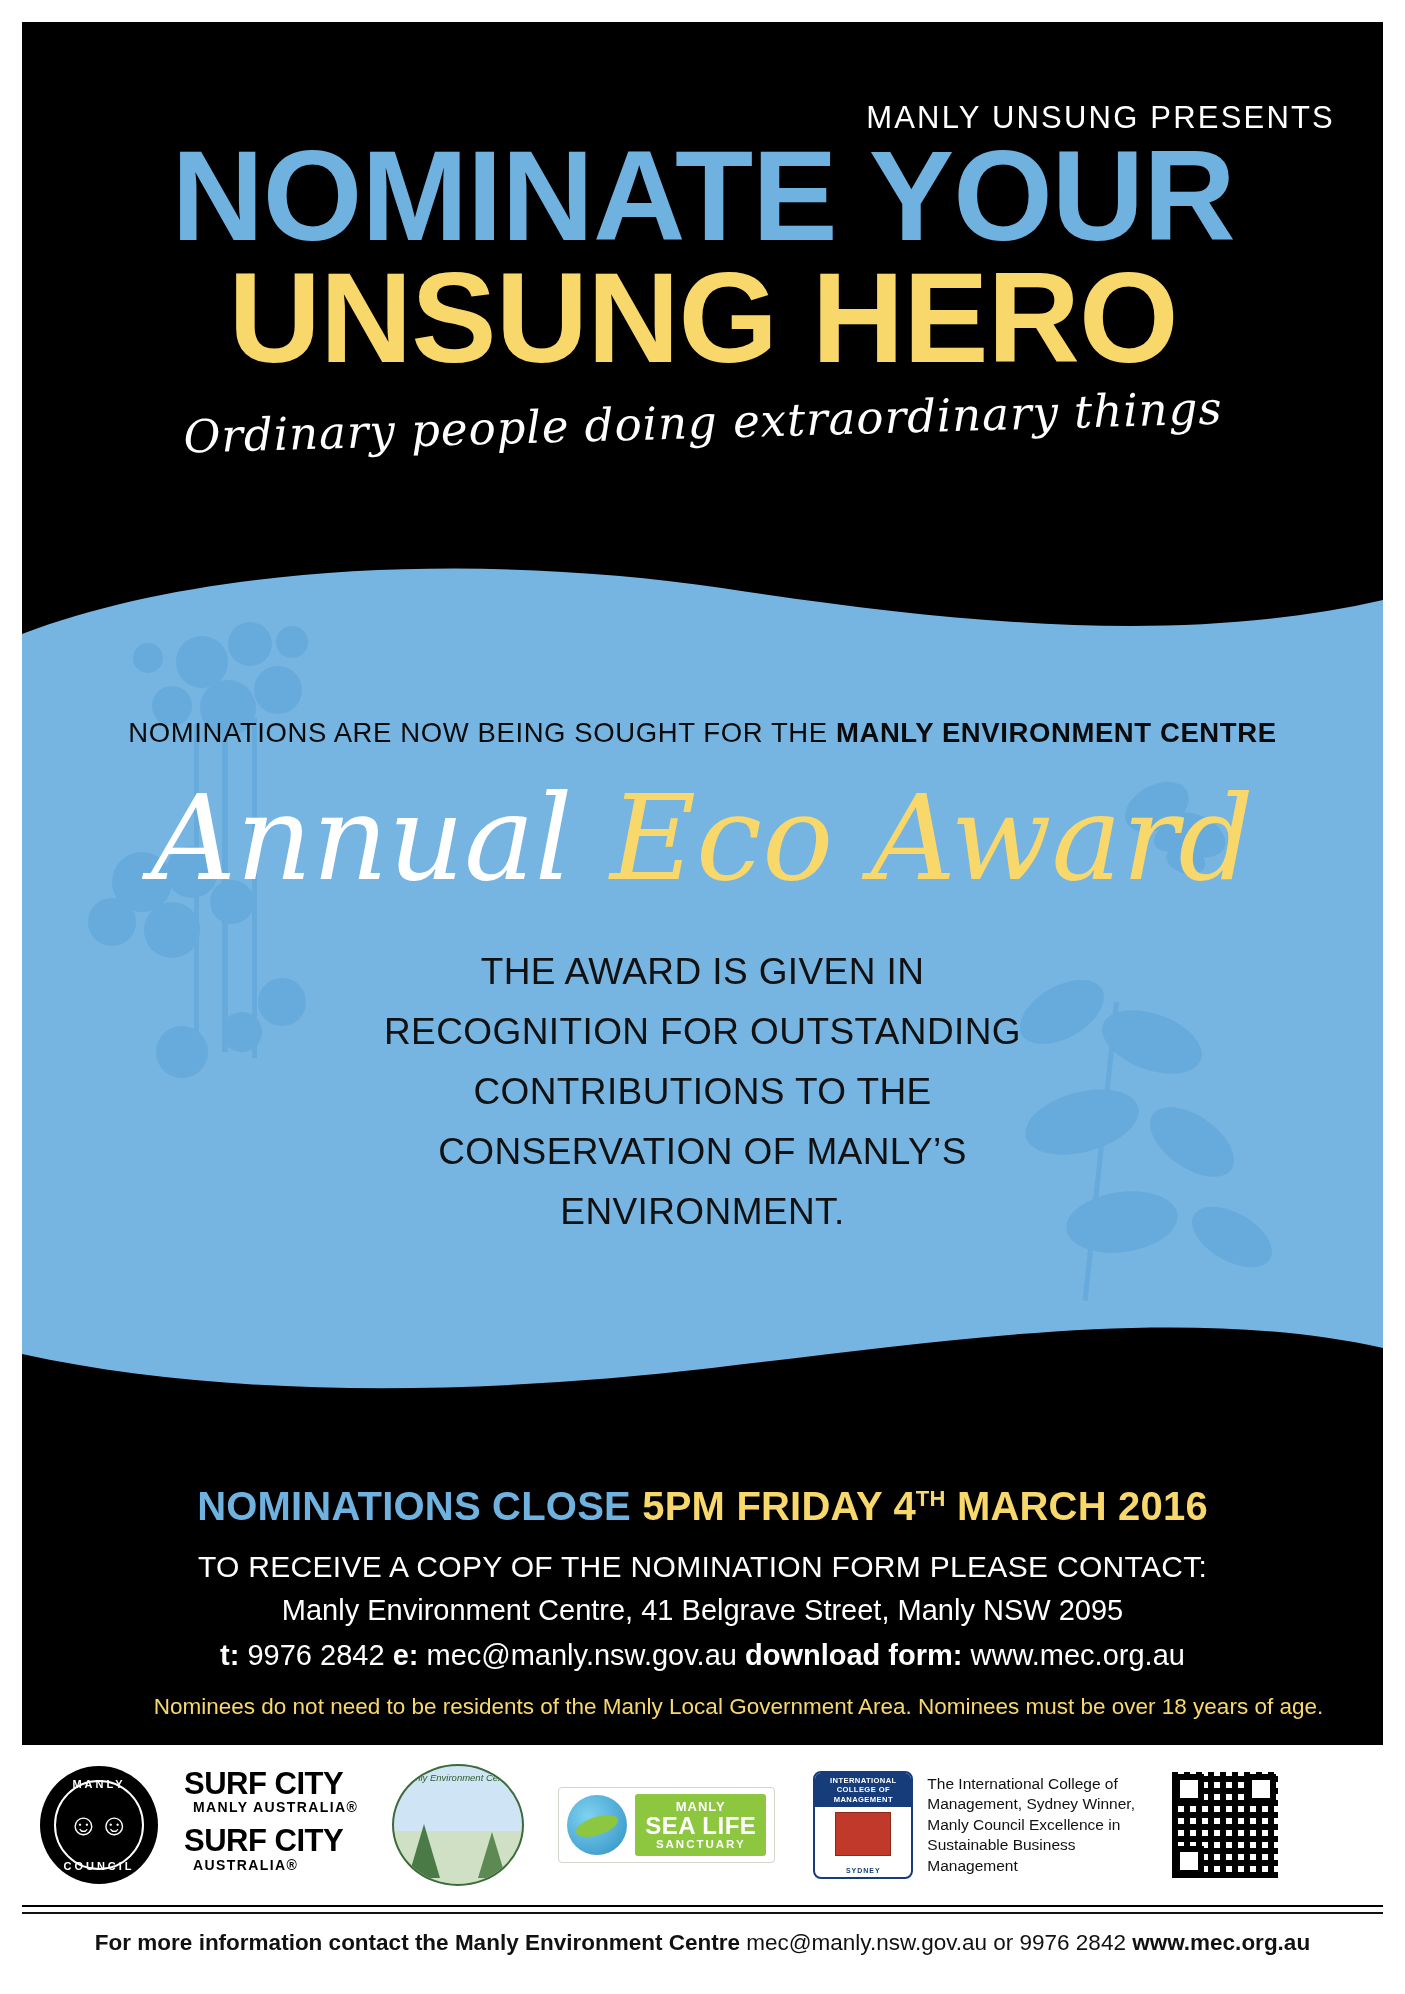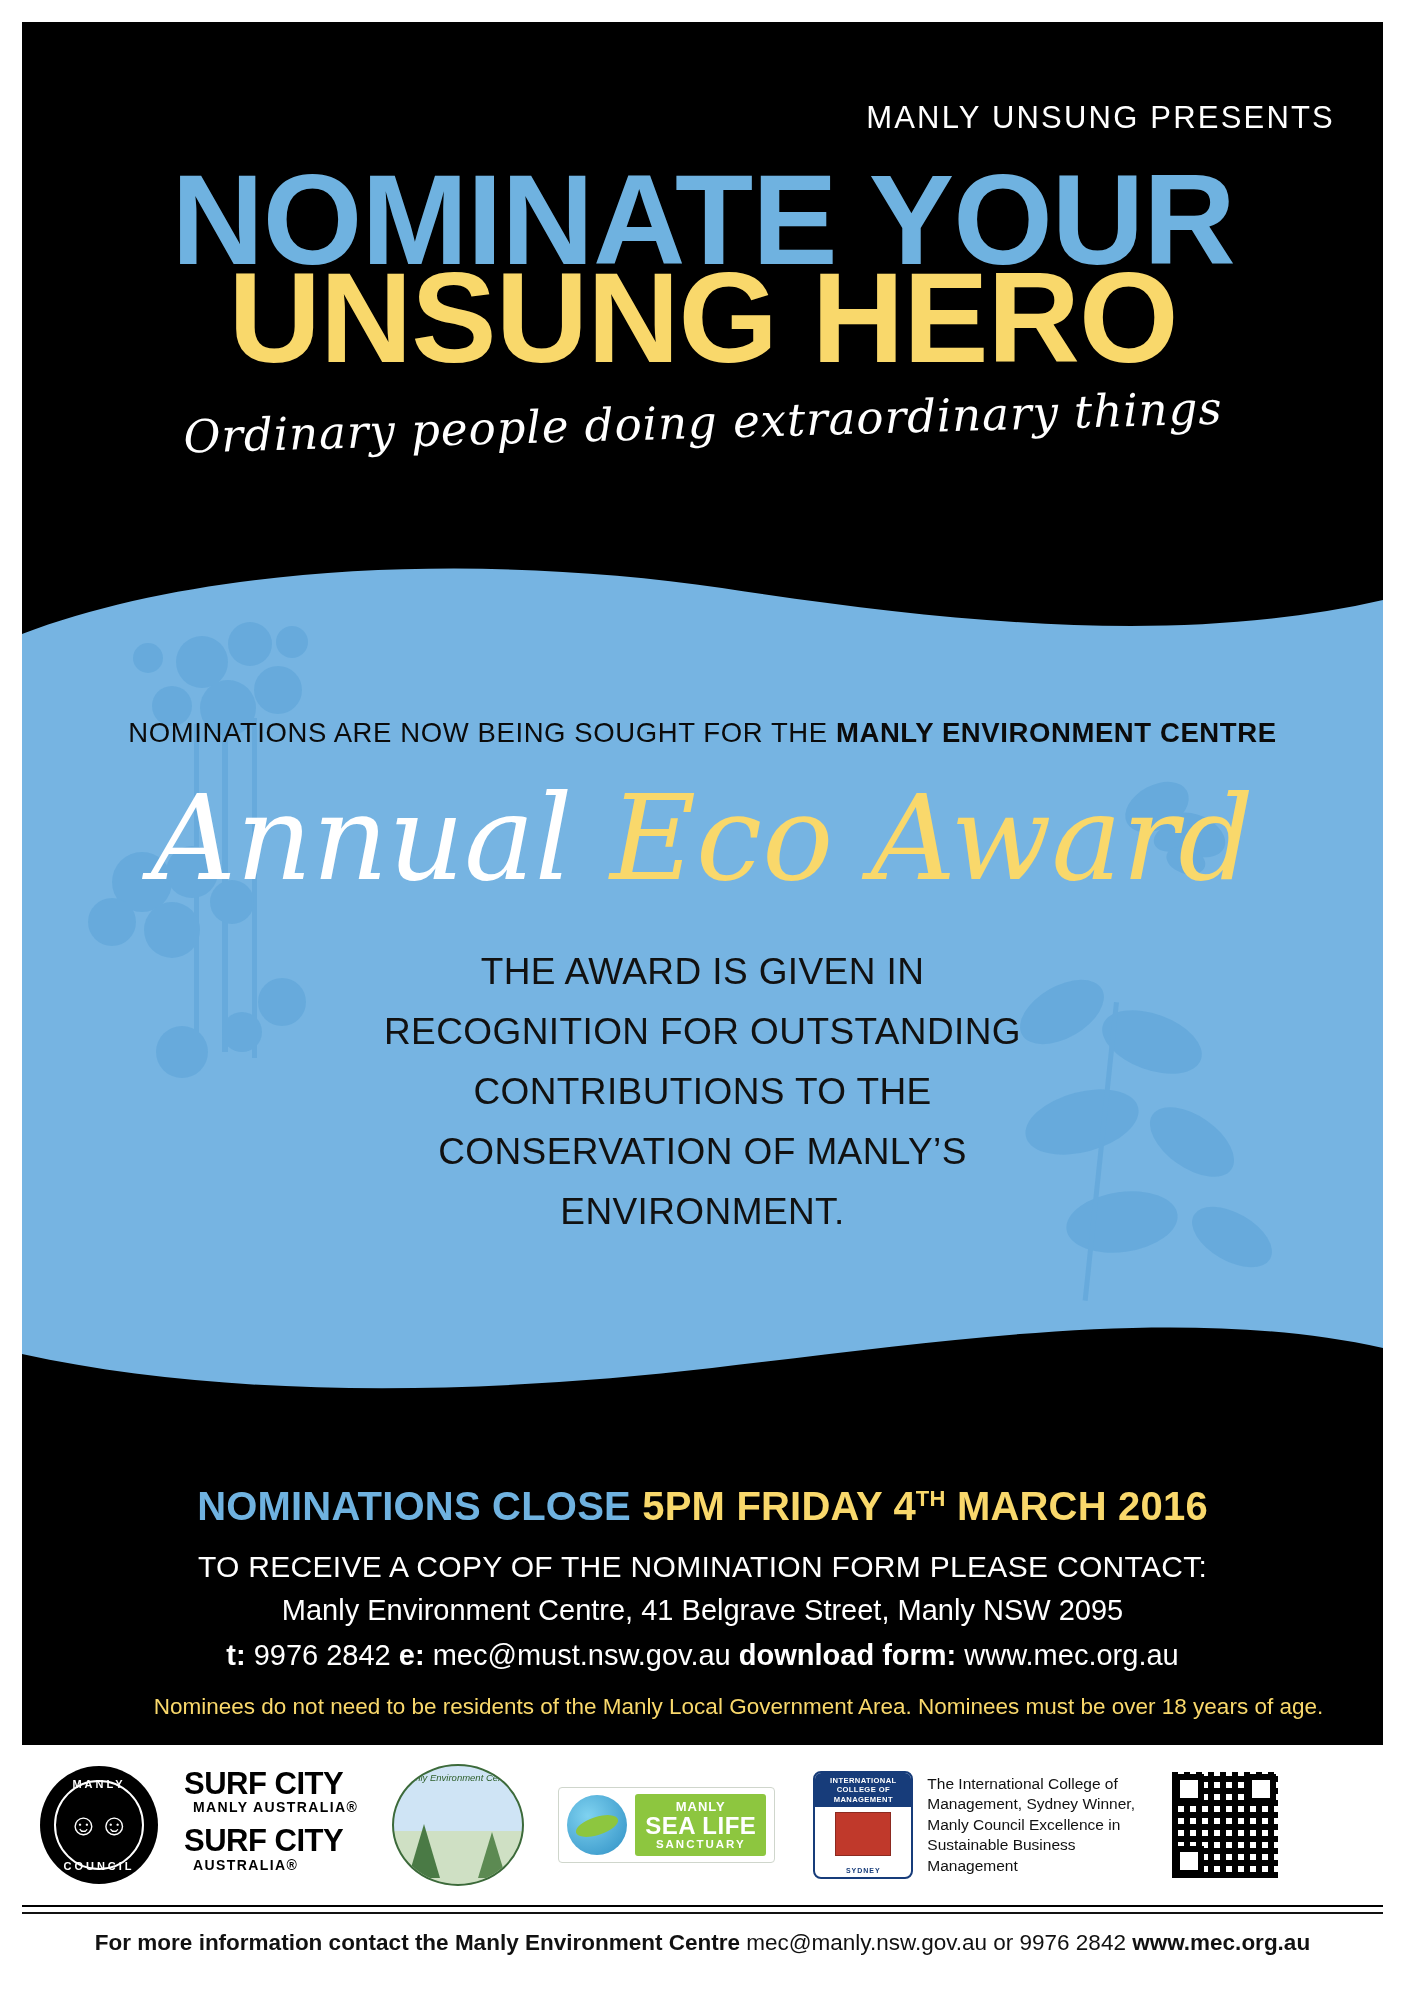--- a/index.html
+++ b/index.html
@@ -45,21 +45,20 @@
     left: 56px;
     top: 110px;
     width: 1250px;
     text-align: center;
     color: #6fb2e0;
     font-size: 128px;
     font-weight: bold;
     letter-spacing: -1px;
     line-height: 1.0;
     white-space: nowrap;
-    margin-top: 24px;
   }
   .line2 {
     position: absolute;
     left: 56px;
     top: 232px;
     width: 1250px;
     text-align: center;
     color: #f7d濃;
     font-size: 128px;
     font-weight: bold;
@@ -465,21 +464,21 @@
       </div>
     </div>
 
     <div class="close-line">
       <span class="blue">NOMINATIONS CLOSE </span><span class="yellow">5PM FRIDAY 4</span><sup class="yellow">TH</sup><span class="yellow"> MARCH 2016</span>
     </div>
 
     <div class="contact1">TO RECEIVE A COPY OF THE NOMINATION FORM PLEASE CONTACT:</div>
     <div class="contact2">Manly Environment Centre, 41 Belgrave Street, Manly NSW 2095</div>
     <div class="contact3">
-      <b>t:</b><span> 9976 2842   </span><b>e:</b><span> mec@must.nsw.gov.au   </span><b>download form:</b><span> www.mec.org.au</span>
+      <b>t:</b><span> 9976 2842   </span><b>e:</b><span> mec@manly.nsw.gov.au   </span><b>download form:</b><span> www.mec.org.au</span>
     </div>
     <div class="note">Nominees do not need to be residents of the Manly Local Government Area. Nominees must be over 18 years of age.</div>
   </div>
 
   <div class="logos">
 
     <div class="logo-cell">
       <div class="manly-council-seal">
         <div class="seal-top">MANLY</div>
         <div class="inner">☺☺</div>

